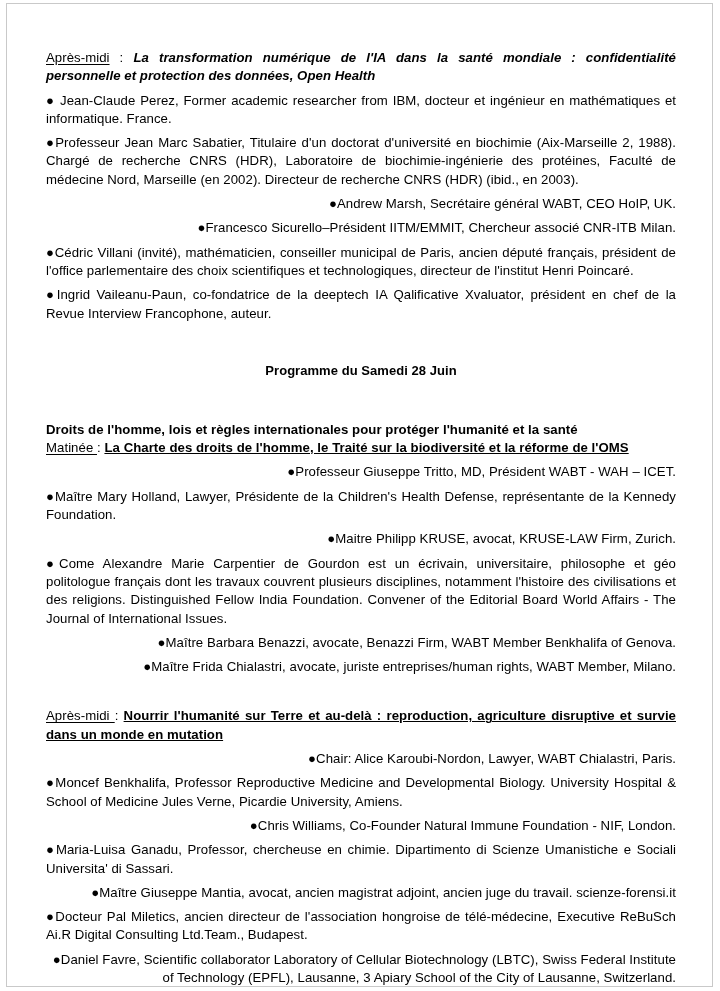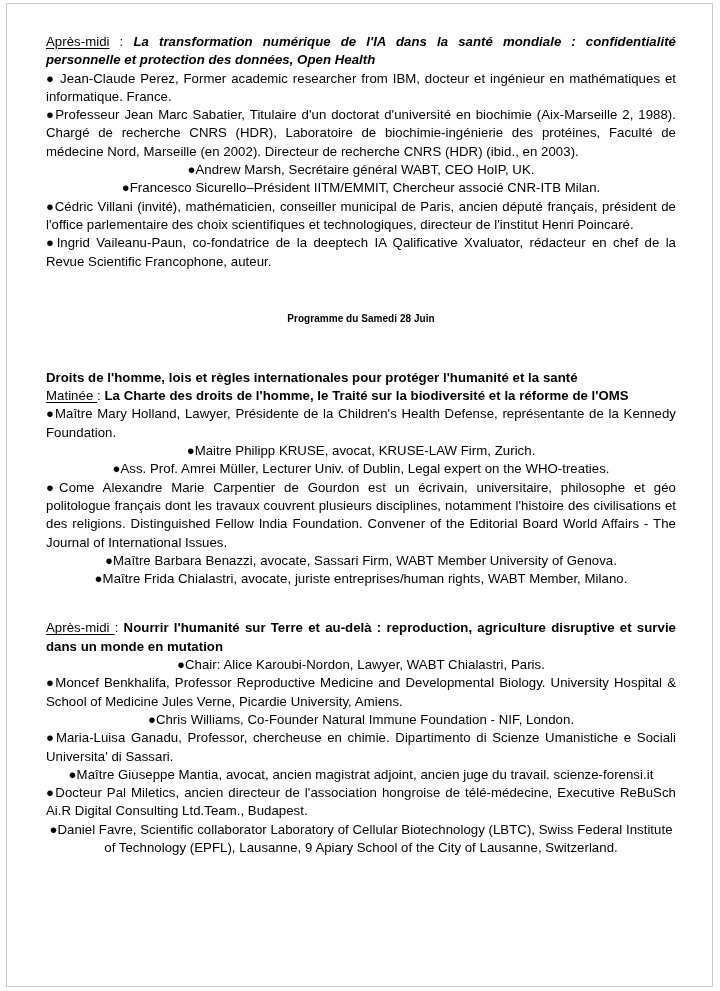--- a/index.html
+++ b/index.html
@@ -21,21 +21,21 @@
     width: 707px;
     height: 984px;
     background: #ffffff;
     border: 1px solid #c9c9c9;
     box-sizing: border-box;
     overflow: hidden;
   }
   .content {
     position: absolute;
     left: 39px;
-    top: 29px;
+    top: 45px;
     width: 630px;
   }
   p {
     margin: 0;
     padding: 0;
     font-size: 13.2px;
     line-height: 18.3px;
     text-align: justify;
     text-justify: inter-word;
     letter-spacing: 0.05px;
@@ -44,82 +44,84 @@
     text-decoration: underline;
     text-underline-offset: 2px;
   }
   .heading-title-italic {
     font-weight: bold;
     font-style: italic;
   }
   .heading-title-bold {
     font-weight: bold;
     font-style: normal;
+    text-decoration: underline;
   }
   .section-title {
     font-weight: bold;
   }
   .bullet-line {
     text-align: justify;
+    margin-top: 6px;
   }
   .bullet-line:last-child,
   p.last-line {
-    text-align: center;
+    text-align: right;
   }
   .center-heading {
     text-align: center;
     font-weight: bold;
-    font-size: 10px;
+    font-size: 13px;
     line-height: 20px;
   }
   .gap-sm { height: 9px; }
   .gap-md { height: 22px; }
   .gap-lg { height: 31px; }
   .gap-xl { height: 38px; }
 </style>
 </head>
 <body>
 
 <div class="page">
   <div class="content">
 
     <p><span class="heading-label">Après-midi</span><span> : </span><span class="heading-title-italic">La transformation numérique de l'IA dans la santé mondiale : confidentialité personnelle et protection des données, Open Health</span></p>
 
     <p class="bullet-line">● Jean-Claude Perez, Former academic researcher from IBM, docteur et ingénieur en mathématiques et informatique. France.</p>
     <p class="bullet-line">●Professeur Jean Marc Sabatier, Titulaire d'un doctorat d'université en biochimie (Aix-Marseille 2, 1988). Chargé de recherche CNRS (HDR), Laboratoire de biochimie-ingénierie des protéines, Faculté de médecine Nord, Marseille (en 2002). Directeur de recherche CNRS (HDR) (ibid., en 2003).</p>
     <p class="bullet-line last-line">●Andrew Marsh, Secrétaire général WABT, CEO HoIP, UK.</p>
     <p class="bullet-line last-line">●Francesco Sicurello–Président IITM/EMMIT, Chercheur associé CNR-ITB Milan.</p>
     <p class="bullet-line">●Cédric Villani (invité), mathématicien, conseiller municipal de Paris, ancien député français, président de l'office parlementaire des choix scientifiques et technologiques, directeur de l'institut Henri Poincaré.</p>
-    <p class="bullet-line">●Ingrid Vaileanu-Paun, co-fondatrice de la deeptech IA Qalificative Xvaluator, rédacteur en chef de la Revue Scientific Francophone, auteur.</p>
+    <p class="bullet-line">●Ingrid Vaileanu-Paun, co-fondatrice de la deeptech IA Qalificative Xvaluator, président en chef de la Revue Interview Francophone, auteur.</p>
 
     <div class="gap-xl"></div>
 
     <p class="center-heading">Programme du Samedi  28  Juin</p>
 
     <div class="gap-lg"></div>
     <div class="gap-sm"></div>
 
     <p class="section-title">Droits de l'homme, lois et règles internationales pour protéger l'humanité et la santé</p>
 
     <p><span class="heading-label">Matinée </span><span>: </span><span class="heading-title-bold">La Charte des droits de l'homme, le Traité sur la biodiversité et la réforme de l'OMS</span></p>
 
+    <p class="bullet-line last-line">●Professeur Giuseppe  Tritto, MD, Président WABT - WAH – ICET.</p>
     <p class="bullet-line">●Maître Mary Holland, Lawyer,  Présidente de la Children's Health Defense, représentante de la Kennedy Foundation.</p>
     <p class="bullet-line last-line">●Maitre Philipp KRUSE, avocat, KRUSE-LAW Firm, Zurich.</p>
-    <p class="bullet-line last-line">●Ass. Prof. Amrei Müller, Lecturer Univ. of Dublin, Legal expert on the WHO-treaties.</p>
     <p class="bullet-line">●Come Alexandre Marie Carpentier de Gourdon  est un écrivain, universitaire, philosophe et géo politologue français dont les travaux couvrent plusieurs disciplines, notamment l'histoire des civilisations et des religions. Distinguished Fellow India Foundation. Convener of the Editorial Board World Affairs - The Journal of International Issues.</p>
-    <p class="bullet-line last-line">●Maître Barbara Benazzi, avocate, Sassari Firm, WABT Member University of Genova.</p>
+    <p class="bullet-line last-line">●Maître Barbara Benazzi, avocate, Benazzi Firm, WABT Member Benkhalifa of Genova.</p>
     <p class="bullet-line last-line">●Maître Frida Chialastri, avocate, juriste entreprises/human rights, WABT Member, Milano.</p>
 
     <div class="gap-md"></div>
     <div class="gap-sm"></div>
 
     <p><span class="heading-label">Après-midi </span><span>: </span><span class="heading-title-bold">Nourrir l'humanité sur Terre et au-delà : reproduction, agriculture disruptive et survie dans un monde en mutation</span></p>
 
     <p class="bullet-line last-line">●Chair: Alice Karoubi-Nordon, Lawyer, WABT Chialastri, Paris.</p>
     <p class="bullet-line">●Moncef Benkhalifa, Professor Reproductive Medicine and Developmental Biology. University Hospital &amp; School of Medicine Jules Verne, Picardie University, Amiens.</p>
     <p class="bullet-line last-line">●Chris Williams, Co-Founder Natural Immune Foundation - NIF, London.</p>
     <p class="bullet-line">●Maria-Luisa Ganadu, Professor, chercheuse en chimie. Dipartimento di Scienze Umanistiche e Sociali Universita' di Sassari.</p>
     <p class="bullet-line last-line">●Maître Giuseppe Mantia, avocat, ancien magistrat adjoint, ancien juge du travail. scienze-forensi.it</p>
     <p class="bullet-line">●Docteur Pal Miletics, ancien directeur de l'association hongroise de télé-médecine, Executive ReBuSch Ai.R Digital Consulting Ltd.Team., Budapest.</p>
-    <p class="bullet-line">●Daniel Favre, Scientific collaborator Laboratory of Cellular Biotechnology (LBTC), Swiss Federal Institute of Technology (EPFL), Lausanne, 9 Apiary School of the City of Lausanne, Switzerland.</p>
+    <p class="bullet-line">●Daniel Favre, Scientific collaborator Laboratory of Cellular Biotechnology (LBTC), Swiss Federal Institute of Technology (EPFL), Lausanne, 3 Apiary School of the City of Lausanne, Switzerland.</p>
 
   </div>
 </div>
 
 </body></html>

